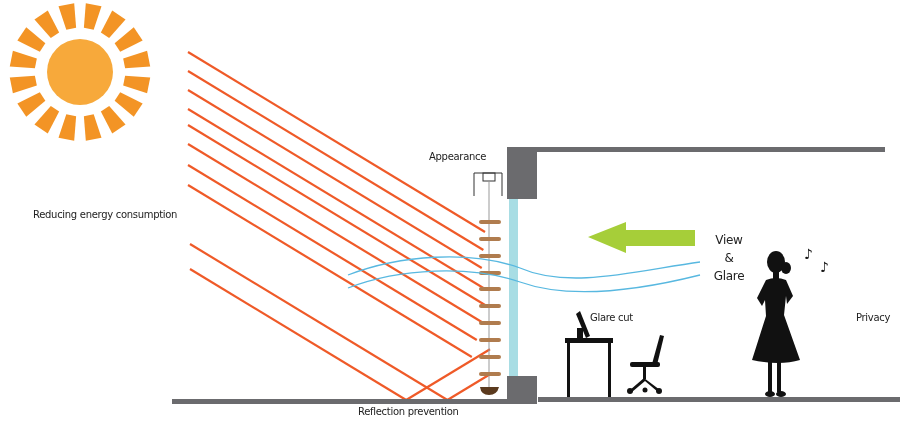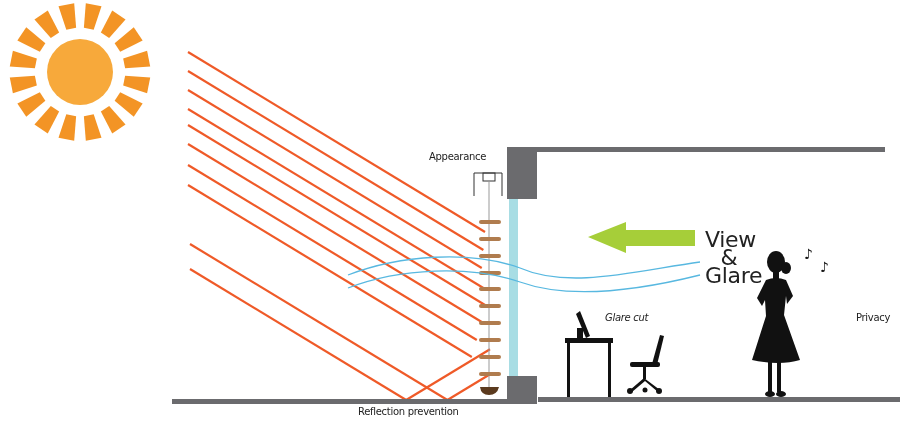--- a/index.html
+++ b/index.html
@@ -1,21 +1,21 @@
 <!DOCTYPE html>
 <html><head>
 <meta charset="utf-8">
 <style>
   html, body { margin: 0; padding: 0; background: #ffffff; }
   body { width: 900px; height: 426px; overflow: hidden; position: relative;
          font-family: "Liberation Sans", sans-serif; }
   #stage { position: absolute; left: 0; top: 0; width: 900px; height: 426px; }
   .lbl { position: absolute; color: #222; font-size: 10px; white-space: nowrap;
          font-family: "DejaVu Sans", sans-serif; letter-spacing: -0.3px; }
-  .lbl.big { font-size: 22px; line-height: 18px; text-align: center; }
+  .lbl.big { font-size: 12px; line-height: 18px; text-align: center; }
 </style>
 </head>
 <body>
 
 <div id="stage">
   <svg id="art" width="900" height="426" viewBox="0 0 900 426">
 
     <g id="sun">
         <polygon points="123.15988600806473,85.50740960292741 147.0942470520971,93.22947833353224 150.21569220435515,77.53691384708056 125.11078922822601,75.6995567988951" fill="#F39425"></polygon>
         <polygon points="114.63828138851653,100.65799533767718 133.75831099702134,116.76387488356508 142.64743472533496,103.46036108672436 120.19398371871256,92.34329921465174" fill="#F39425"></polygon>
@@ -116,22 +116,23 @@
       <ellipse cx="770" cy="394" rx="5" ry="3"></ellipse>
       <ellipse cx="781" cy="394" rx="5" ry="3"></ellipse>
     </g>
 
     <g fill="#111" font-family="DejaVu Sans, sans-serif" font-size="14">
       <text x="804" y="259">♪</text>
       <text x="820" y="272">♪</text>
     </g>
   </svg>
 
+  <div class="lbl" style="left:33px; top:209px;">Reducing energy consumption</div>
   <div class="lbl" style="left:429px; top:151px;">Appearance</div>
   <div class="lbl big" style="left:705px; top:231px; width:48px;">
     <div>View</div>
     <div>&amp;</div>
     <div>Glare</div>
   </div>
-  <div class="lbl" style="left:605px; top:312px;font-style:italic;">Glare cut</div>
+  <div class="lbl" style="left:590px; top:312px;">Glare cut</div>
   <div class="lbl" style="left:832px; top:312px;margin-left:24px;">Privacy</div>
   <div class="lbl" style="left:358px; top:406px;">Reflection prevention</div>
 </div>
 
 </body></html>

